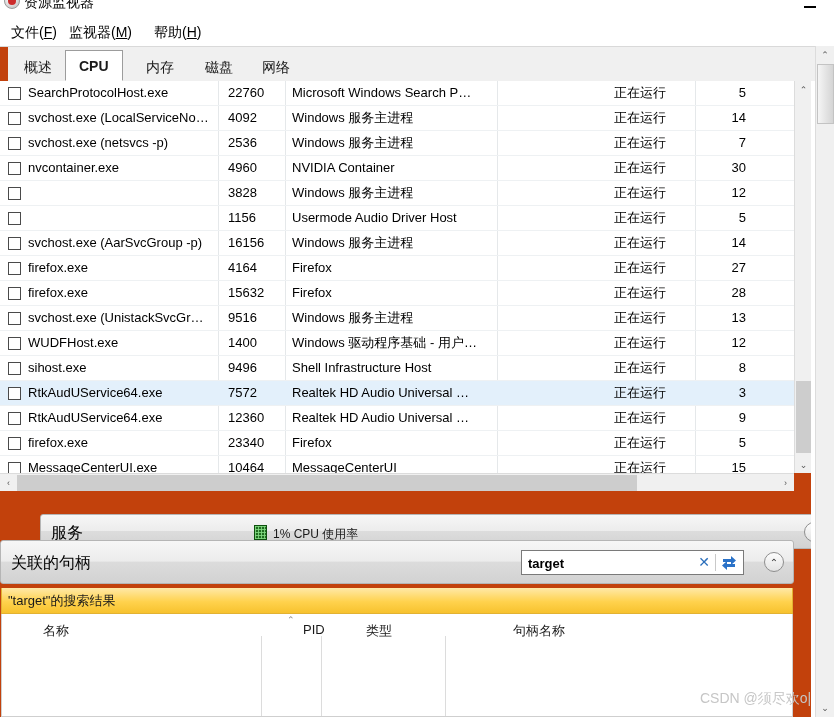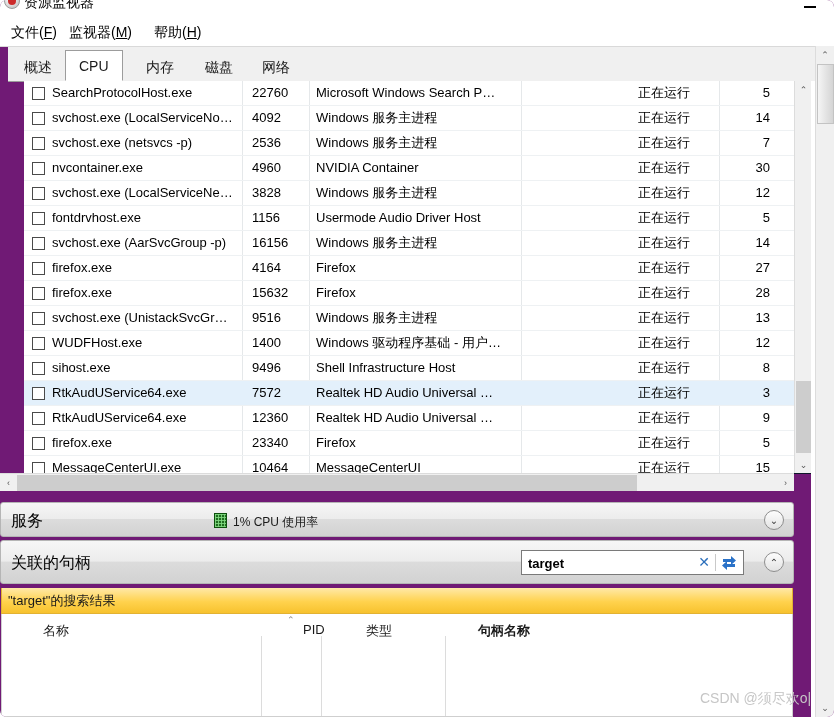--- a/index.html
+++ b/index.html
@@ -3,21 +3,21 @@
 <meta charset="utf-8">
 <style>
   html,body{margin:0;padding:0;}
   body{
     width:834px;height:717px;overflow:hidden;
     background:#ffffff;
     font-family:"Liberation Sans","DejaVu Sans",sans-serif;
     font-size:13px;color:#000;
     -webkit-font-smoothing:antialiased;
   }
-  .app{position:relative;width:834px;height:717px;overflow:hidden;background:#701a75;border-radius:7px;}
+  .app{position:relative;width:834px;height:717px;overflow:hidden;background:#c2410c;}
 
   
   .titlebar{
     position:absolute;left:0;top:0;width:834px;height:18px;
     background:#ffffff;overflow:hidden;
   }
   .title-icon{
     position:absolute;left:4px;top:-7px;width:16px;height:16px;border-radius:50%;
     background:radial-gradient(circle at 40% 35%,#fdfdfd 0%,#e2e2e2 45%,#b8b8b8 100%);
     border:1px solid #9a9a9a;box-sizing:border-box;
@@ -55,29 +55,29 @@
   .tab{
     position:absolute;bottom:0;height:29px;line-height:29px;
     font-size:14px;color:#1a1a1a;padding:0 13px;white-space:nowrap;cursor:default;
     background:#f0f0f0;border:1px solid transparent;border-bottom:none;box-sizing:border-box;
   }
   .tab.active{
     background:#ffffff;border:1px solid #9c9c9c;border-bottom:1px solid #ffffff;
     height:31px;line-height:30px;z-index:3;
   }
   #tab0{left:2px;}
-  #tab1{left:57px;}
+  #tab1{left:57px;font-weight:bold;}
   #tab2{left:124px;}
   #tab3{left:183px;}
   #tab4{left:240px;text-align:right;}
 
   
   .proclist{
     position:absolute;left:0;top:81px;width:794px;height:392px;
-    background:#ffffff;border-bottom:1px solid #0f172a;overflow:hidden;margin-left:24px;
+    background:#ffffff;border-bottom:6px solid #0f172a;overflow:hidden;
   }
   .rows{position:absolute;left:0;top:0;width:794px;}
   .row{
     position:relative;height:25px;box-sizing:border-box;
     border-bottom:1px solid #eef1f3;white-space:nowrap;
   }
   .row.sel{background:#e3f0fb;}
   .cb{
     position:absolute;left:8px;top:6px;width:13px;height:13px;
     border:1px solid #4a4a4a;background:#fff;box-sizing:border-box;
@@ -118,21 +118,21 @@
   .hsb .left{left:0;}
   .hsb .right{right:0;}
   .hsb .thumb{position:absolute;left:17px;top:1px;width:620px;height:16px;background:#cdcdcd;}
 
   
   .secbar{
     position:absolute;left:0;width:794px;height:35px;box-sizing:border-box;
     background:linear-gradient(to bottom,#f6f6f6 0%,#ececec 48%,#dcdcdc 50%,#d2d2d2 100%);
     border:1px solid #b5b5b5;border-radius:3px;
   }
-  #sec-services{top:502px;}
+  #sec-services{top:514px;margin-left:40px;}
   #sec-handles{top:540px;height:44px;}
   .sec-title{
     position:absolute;left:10px;top:8px;font-size:16px;color:#000;white-space:nowrap;
   }
   #sec-handles .sec-title{top:12px;}
   .sec-meter{
     position:absolute;left:213px;top:10px;width:13px;height:15px;
     background:#1f6b1f;
     background-image:
       linear-gradient(to right,rgba(130,220,130,.85) 1px,transparent 1px),
@@ -186,21 +186,21 @@
     background:#ffffff;border:1px solid #cfcfcf;border-top:none;box-sizing:border-box;
     overflow:hidden;
   }
   .rhead{position:relative;height:36px;background:#ffffff;}
   .rh{
     position:absolute;top:8px;font-size:13px;color:#1a1a1a;white-space:nowrap;margin-left:36px;
   }
   #rh0{left:5px;}
   #rh1{left:265px;}
   #rh2{left:328px;}
-  #rh3{left:440px;font-weight:bold;}
+  #rh3{left:475px;}
   .sort-caret{
     position:absolute;left:285px;top:1px;font-size:9px;color:#8a8a8a;
   }
   .rvl{position:absolute;top:22px;width:1px;height:81px;background:#dcdcdc;}
   #rv1{left:259px;}#rv2{left:319px;}#rv3{left:443px;}
 
   
   .outer-vsb{
     position:absolute;left:815px;top:46px;width:19px;height:671px;
     background:#f0f0f0;border-left:1px solid #dcdcdc;box-sizing:border-box;
@@ -283,29 +283,27 @@
         <div class="row">
           <div class="cb"></div>
           <div class="c-name">nvcontainer.exe</div>
           <div class="c-pid">4960</div>
           <div class="c-desc">NVIDIA Container</div>
           <div class="c-stat">正在运行</div>
           <div class="c-thr">30</div>
         </div>
         <div class="row">
           <div class="cb"></div>
-          <div class="c-name">svchost.exe (LocalServiceNet…</div>
           <div class="c-pid">3828</div>
           <div class="c-desc">Windows 服务主进程</div>
           <div class="c-stat">正在运行</div>
           <div class="c-thr">12</div>
         </div>
         <div class="row">
           <div class="cb"></div>
-          <div class="c-name">fontdrvhost.exe</div>
           <div class="c-pid">1156</div>
           <div class="c-desc">Usermode Audio Driver Host</div>
           <div class="c-stat">正在运行</div>
           <div class="c-thr">5</div>
         </div>
         <div class="row">
           <div class="cb"></div>
           <div class="c-name">svchost.exe (AarSvcGroup -p)</div>
           <div class="c-pid">16156</div>
           <div class="c-desc">Windows 服务主进程</div>

